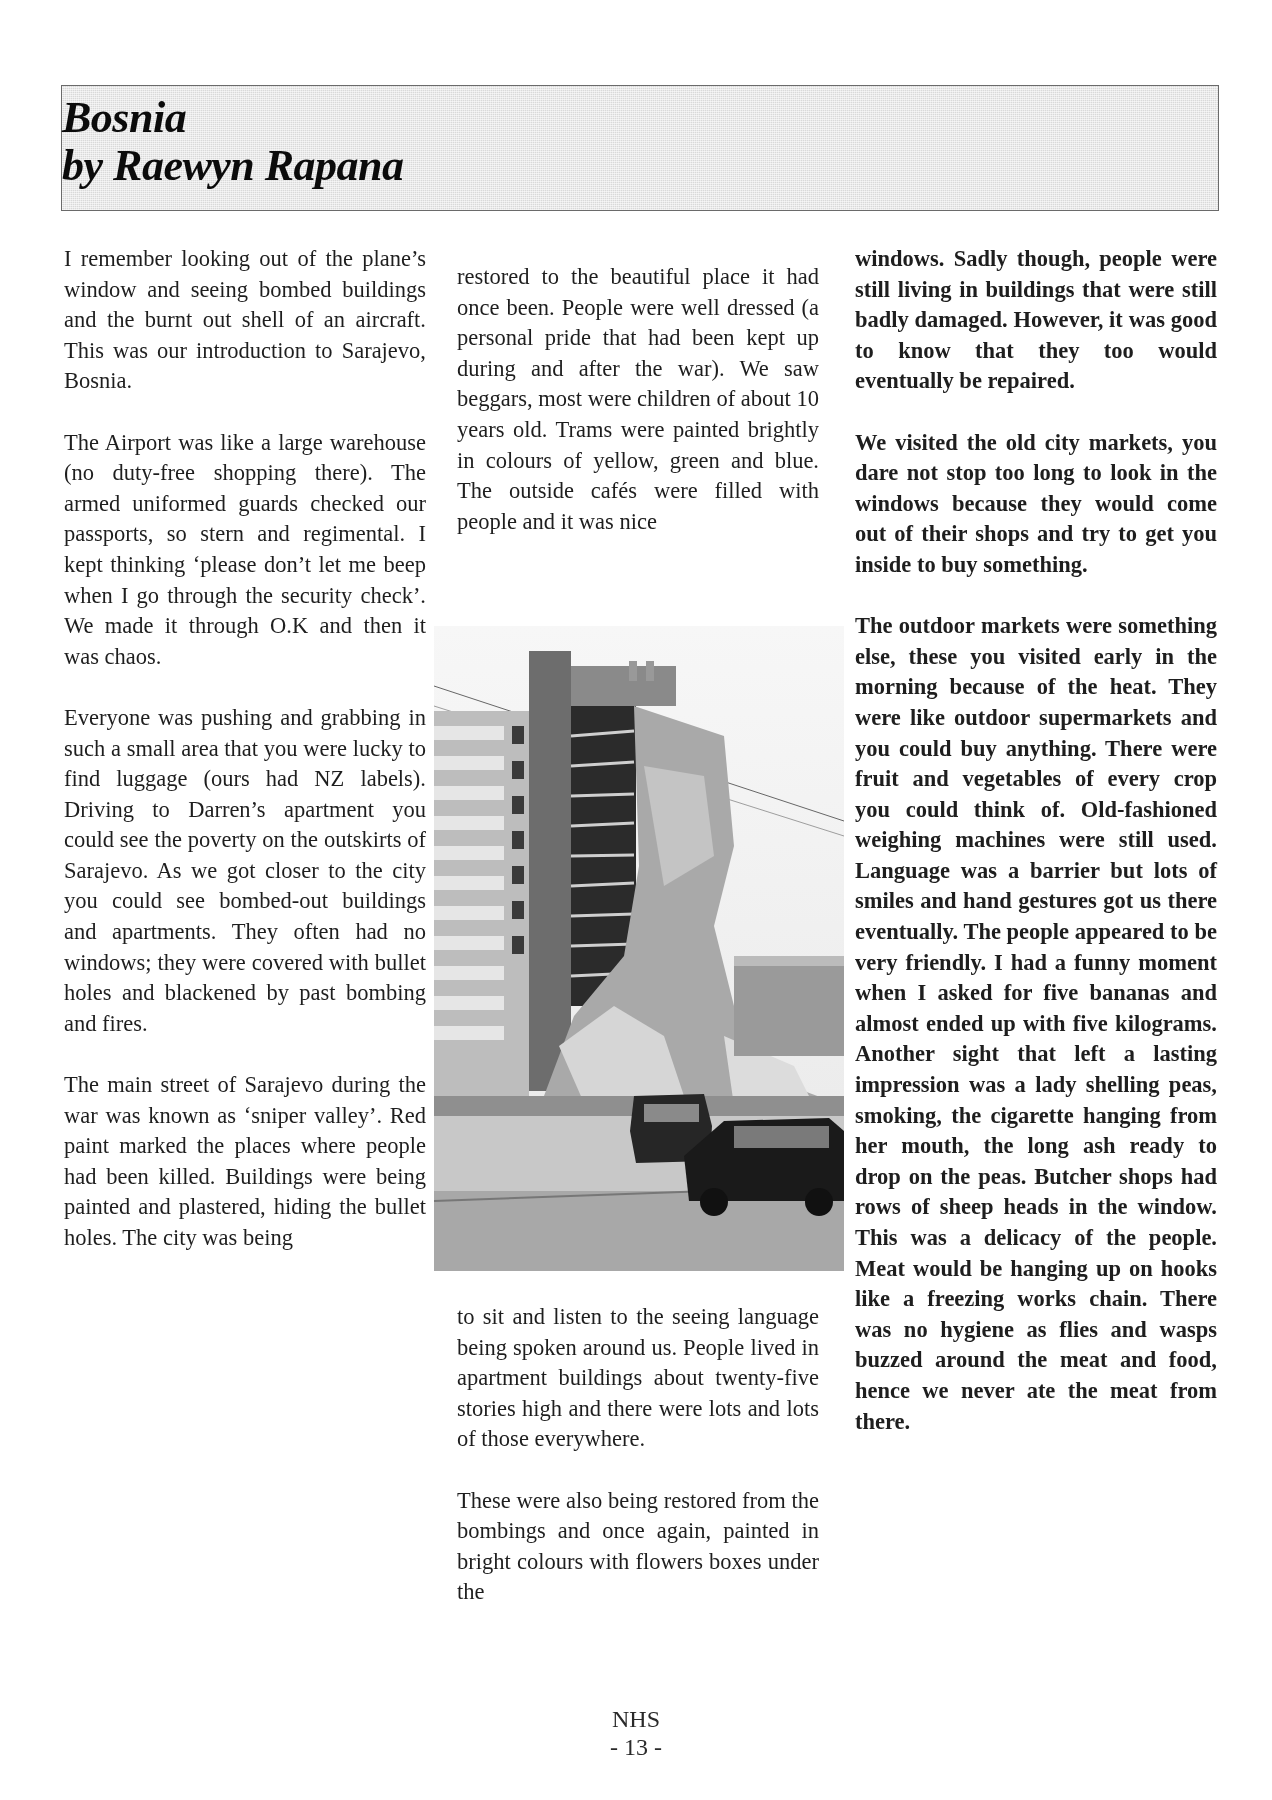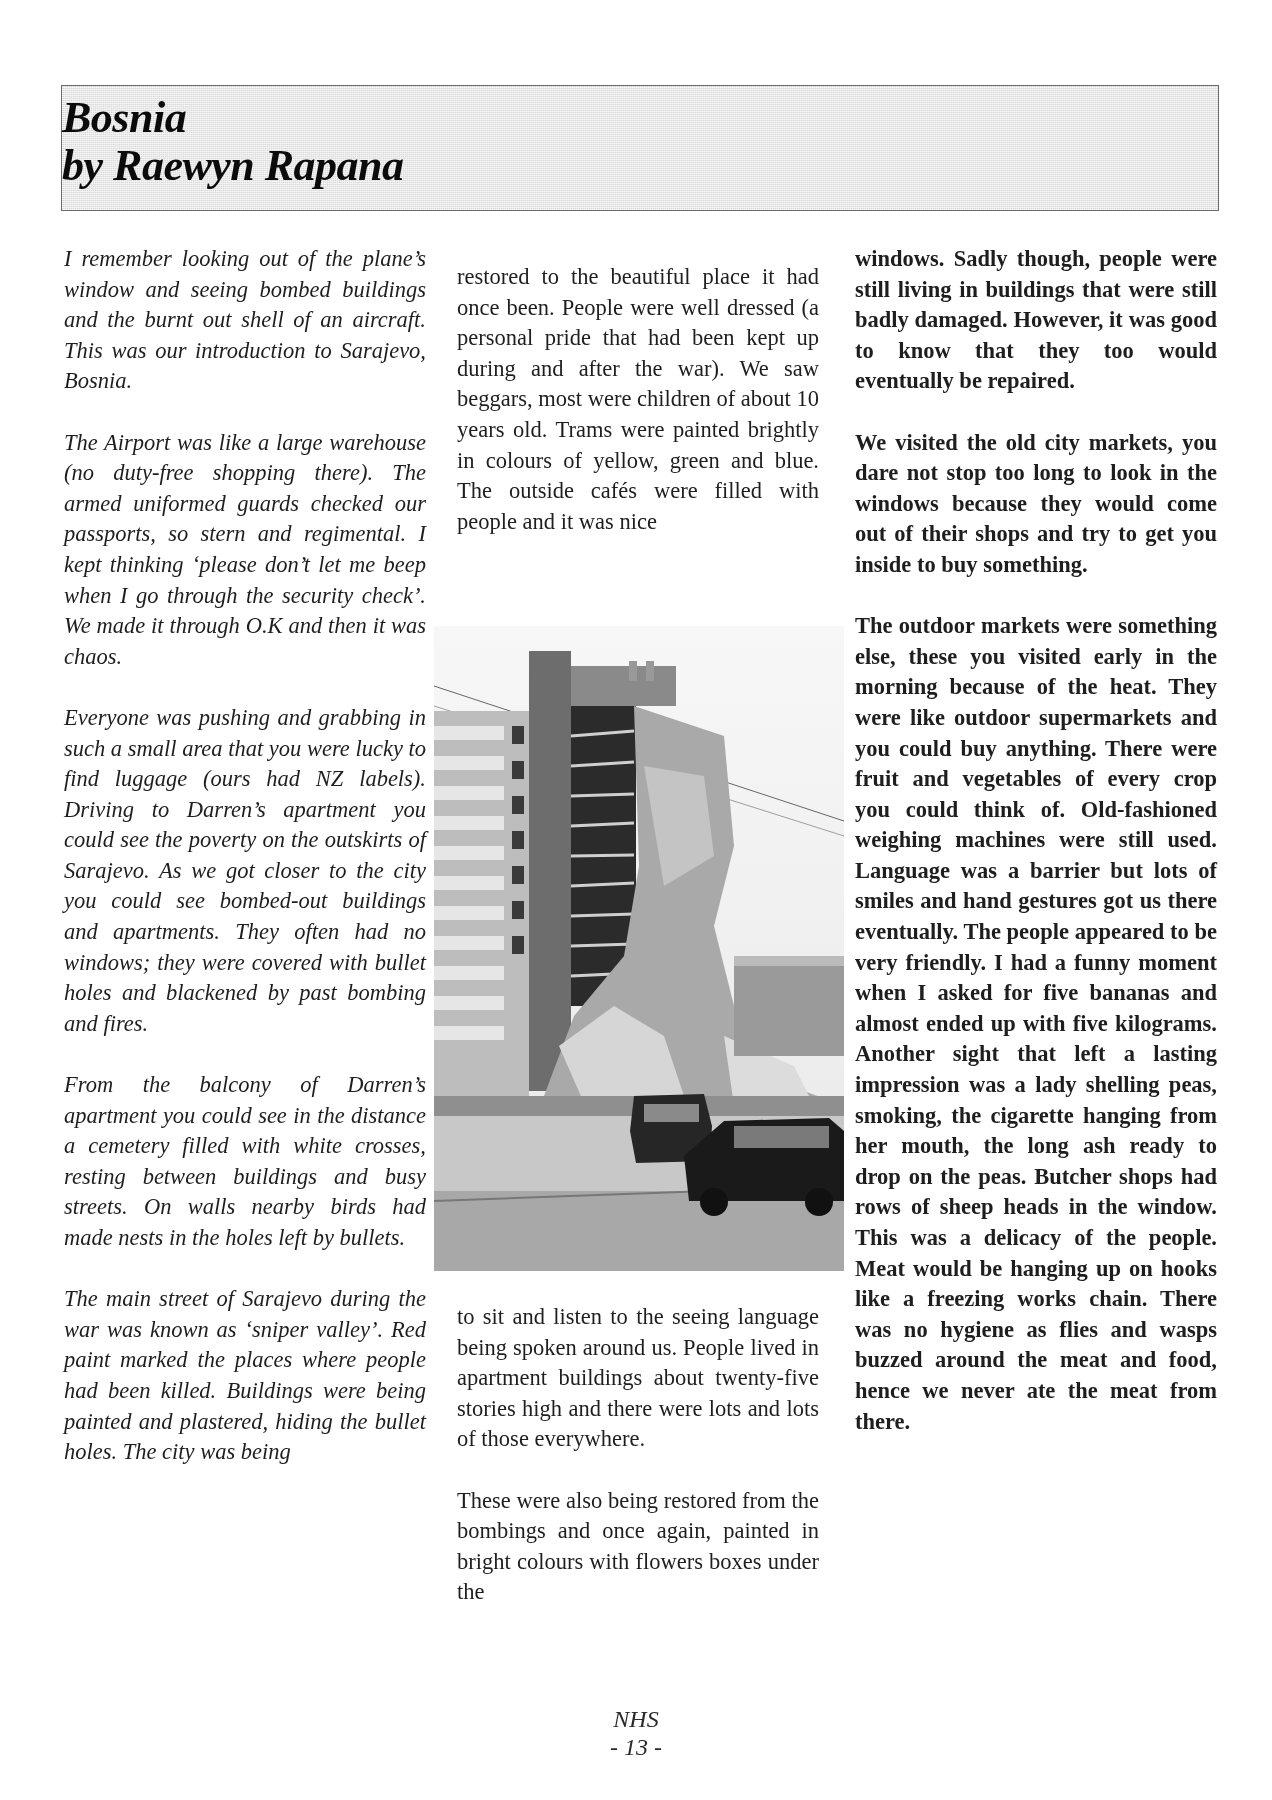--- a/index.html
+++ b/index.html
@@ -17,48 +17,47 @@
   .title-box .t1, .title-box .t2 {
     font-family: "Liberation Serif", serif; font-weight: bold; font-style: italic;
     font-size: 44px; line-height: 48px; color: #0b0b0b; letter-spacing: -0.5px;
     display: block;
   }
   .title-box .t1 { margin-top: 8px; }
 
   .col { position: absolute; width: 362px; font-size: 22.5px; line-height: 30.6px; text-align: justify; }
   .col p { margin: 0 0 30.6px 0; hyphens: manual; }
   .col p:last-child { margin-bottom: 0; }
-  #col1 { left: 64px; top: 244px; font-style: italic; }
+  #col1 { left: 64px; top: 244px; }
   #col2a { left: 457px; top: 244px; margin-top: 18px; }
   #col2b { left: 457px; top: 1302px; }
   #col3 { left: 855px; top: 244px; font-weight: bold; }
 
   .photo {
     position: absolute; left: 434px; top: 626px; width: 410px; height: 645px;
     overflow: hidden; background: #f4f4f4;
   }
   .photo svg { display: block; }
 
-  .footer { position: absolute; left: 0; width: 1272px; text-align: center; font-family: "Liberation Serif", serif; font-style: italic; font-size: 24px; color: #2a2a2a; }
+  .footer { position: absolute; left: 0; width: 1272px; text-align: center; font-family: "Liberation Serif", serif; font-size: 24px; color: #2a2a2a; }
   .footer.f1 { top: 1706px; }
   .footer.f2 { top: 1734px; }
 </style>
 </head>
 <body>
 
 <div class="title-box">
   <span class="t1">Bosnia</span>
   <span class="t2">by Raewyn Rapana</span>
 </div>
 
 <div class="col" id="col1">
   <p>I remember looking out of the plane’s window and seeing bombed buildings and the burnt out shell of an aircraft. This was our introduction to Sarajevo, Bosnia.</p>
   <p>The Airport was like a large warehouse (no duty-free shop­ping there). The armed uni­formed guards checked our pass­ports, so stern and regimental. I kept thinking ‘please don’t let me beep when I go through the secu­rity check’. We made it through O.K and then it was chaos.</p>
   <p>Everyone was pushing and grab­bing in such a small area that you were lucky to find luggage (ours had NZ labels). Driving to Dar­ren’s apartment you could see the poverty on the outskirts of Sara­jevo. As we got closer to the city you could see bombed-out build­ings and apartments. They often had no windows; they were cov­ered with bullet holes and black­ened by past bombing and fires.</p>
-  <p>From the balcony of Darren’s apartment you could see in the distance a cemetery filled with white crosses, resting between buildings and busy streets. On walls nearby birds had made nests in the holes left by bullets.</p>
   <p>The main street of Sarajevo dur­ing the war was known as ‘sniper valley’. Red paint marked the places where people had been killed. Buildings were being painted and plastered, hiding the bullet holes. The city was being</p>
 </div>
 
 <div class="col" id="col2a">
   <p>restored to the beautiful place it had once been. People were well dressed (a personal pride that had been kept up during and after the war). We saw beggars, most were children of about 10 years old. Trams were painted brightly in colours of yellow, green and blue. The outside cafés were filled with people and it was nice</p>
 </div>
 
 <div class="photo">
   <svg width="410" height="645" viewBox="0 0 410 645" xmlns="http://www.w3.org/2000/svg">
     <defs>

